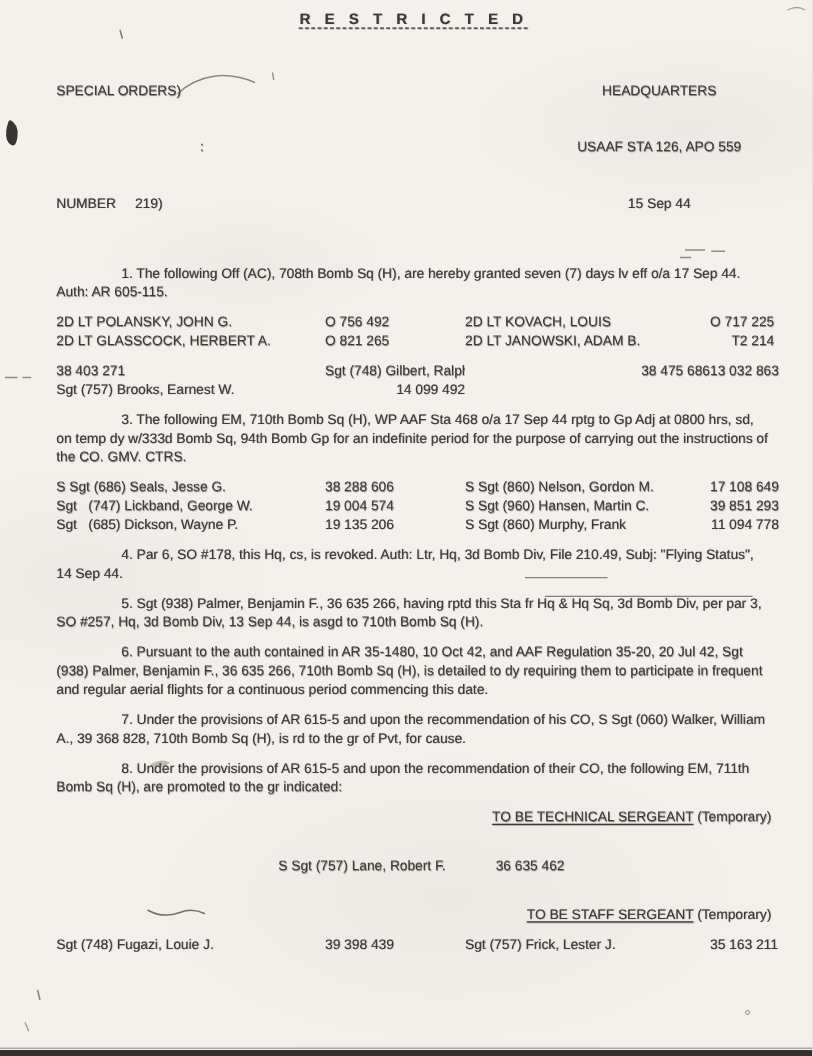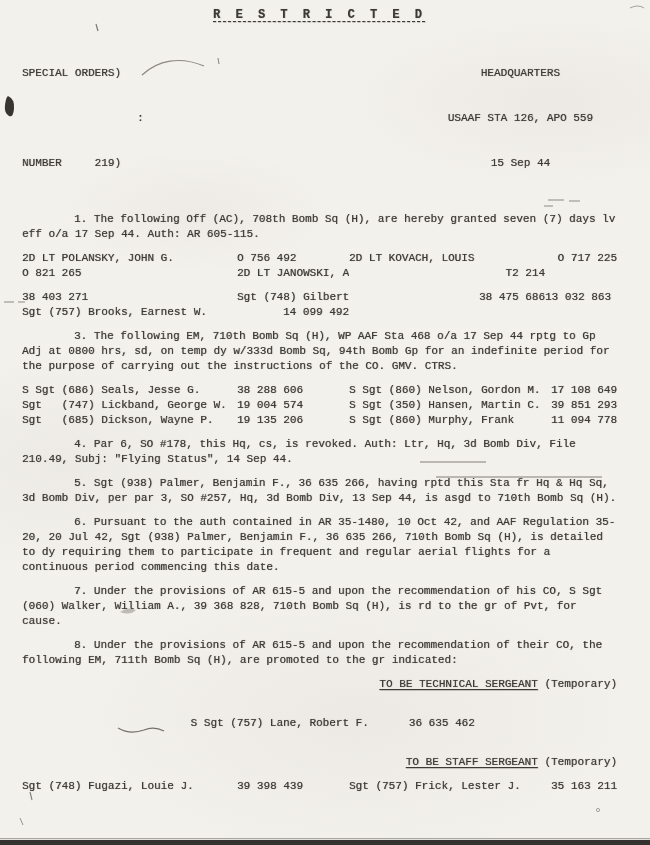--- a/index.html
+++ b/index.html
@@ -1,28 +1,28 @@
 <!DOCTYPE html>
 <html><head>
 <meta charset="utf-8">
 <style>
   html,body{margin:0;padding:0;background:#d8d6d1;}
   .page{
     position:relative;
     width:650px;height:845px;
     box-sizing:border-box;
-    padding:8px 33px 0 22px;
+    padding:8px 33px 0 45px;
     background:
       radial-gradient(ellipse 300px 120px at 85% 12%, rgba(120,110,95,.06), transparent 70%),
       radial-gradient(ellipse 260px 160px at 10% 55%, rgba(110,105,90,.05), transparent 70%),
       radial-gradient(ellipse 400px 200px at 55% 85%, rgba(120,112,96,.06), transparent 70%),
       radial-gradient(ellipse 200px 90px at 30% 25%, rgba(125,115,100,.05), transparent 70%),
       #f3f1ec;
     overflow:hidden;
-    font-family:Liberation Mono, monospace;
+    font-family:Liberation Sans, sans-serif;
     font-size:11px;line-height:15px;
     color:#3c3a37;
     text-shadow:0.4px 0.4px 0.7px rgba(68,62,55,.65);
   }
   .blk{margin:0 0 9px 0;}
   .title{
     text-align:center;font-weight:bold;font-size:12px;
     letter-spacing:4px;margin-bottom:13px;
   }
   .title .ul, .footer-banner .ul{
@@ -65,20 +65,21 @@
     </div>
   </div>
 
   <p class="para">1.  The following Off (AC), 708th Bomb Sq (H), are hereby granted seven (7) days lv eff o/a 17 Sep 44.  Auth:  AR 605-115.</p>
 
   <div class="roster">
     <span class="cell">2D LT POLANSKY, JOHN G.</span>
     <span class="num">O 756 492</span>
     <span class="cell">2D LT KOVACH, LOUIS</span>
     <span class="num-r">O 717 225</span>
+    <span class="cell">2D LT GLASSCOCK, HERBERT A.</span>
     <span class="num">O 821 265</span>
     <span class="cell">2D LT JANOWSKI, ADAM B.</span>
     <span class="num-r">T2 214</span>
   </div>
 
 
   <div class="roster">
     <span class="num">38 403 271</span>
     <span class="cell">Sgt (748) Gilbert, Ralph W.</span>
     <span class="num-r">38 475 686</span>
@@ -89,21 +90,21 @@
 
   <p class="para">3.  The following EM, 710th Bomb Sq (H), WP AAF Sta 468 o/a 17 Sep 44 rptg to Gp Adj at 0800 hrs, sd, on temp dy w/333d Bomb Sq, 94th Bomb Gp for an indefinite period for the purpose of carrying out the instructions of the CO.  GMV.  CTRS.</p>
 
   <div class="roster">
     <span class="cell">S Sgt (686) Seals, Jesse G.</span>
     <span class="num">38 288 606</span>
     <span class="cell">S Sgt (860) Nelson, Gordon M.</span>
     <span class="num-r">17 108 649</span>
     <span class="cell">Sgt   (747) Lickband, George W.</span>
     <span class="num">19 004 574</span>
-    <span class="cell">S Sgt (350) Hansen, Martin C.</span>
+    <span class="cell">S Sgt (960) Hansen, Martin C.</span>
     <span class="num-r">39 851 293</span>
     <span class="cell">Sgt   (685) Dickson, Wayne P.</span>
     <span class="num">19 135 206</span>
     <span class="cell">S Sgt (860) Murphy, Frank</span>
     <span class="num-r">11 094 778</span>
   </div>
 
   <p class="para">4.  Par 6, SO #178, this Hq, cs, is revoked.  Auth:  Ltr, Hq, 3d Bomb Div, File 210.49, Subj:  "Flying Status", 14 Sep 44.</p>
 
   <p class="para">5.  Sgt (938) Palmer, Benjamin F., 36 635 266, having rptd this Sta fr Hq &amp; Hq Sq, 3d Bomb Div, per par 3, SO #257, Hq, 3d Bomb Div, 13 Sep 44, is asgd to 710th Bomb Sq (H).</p>

